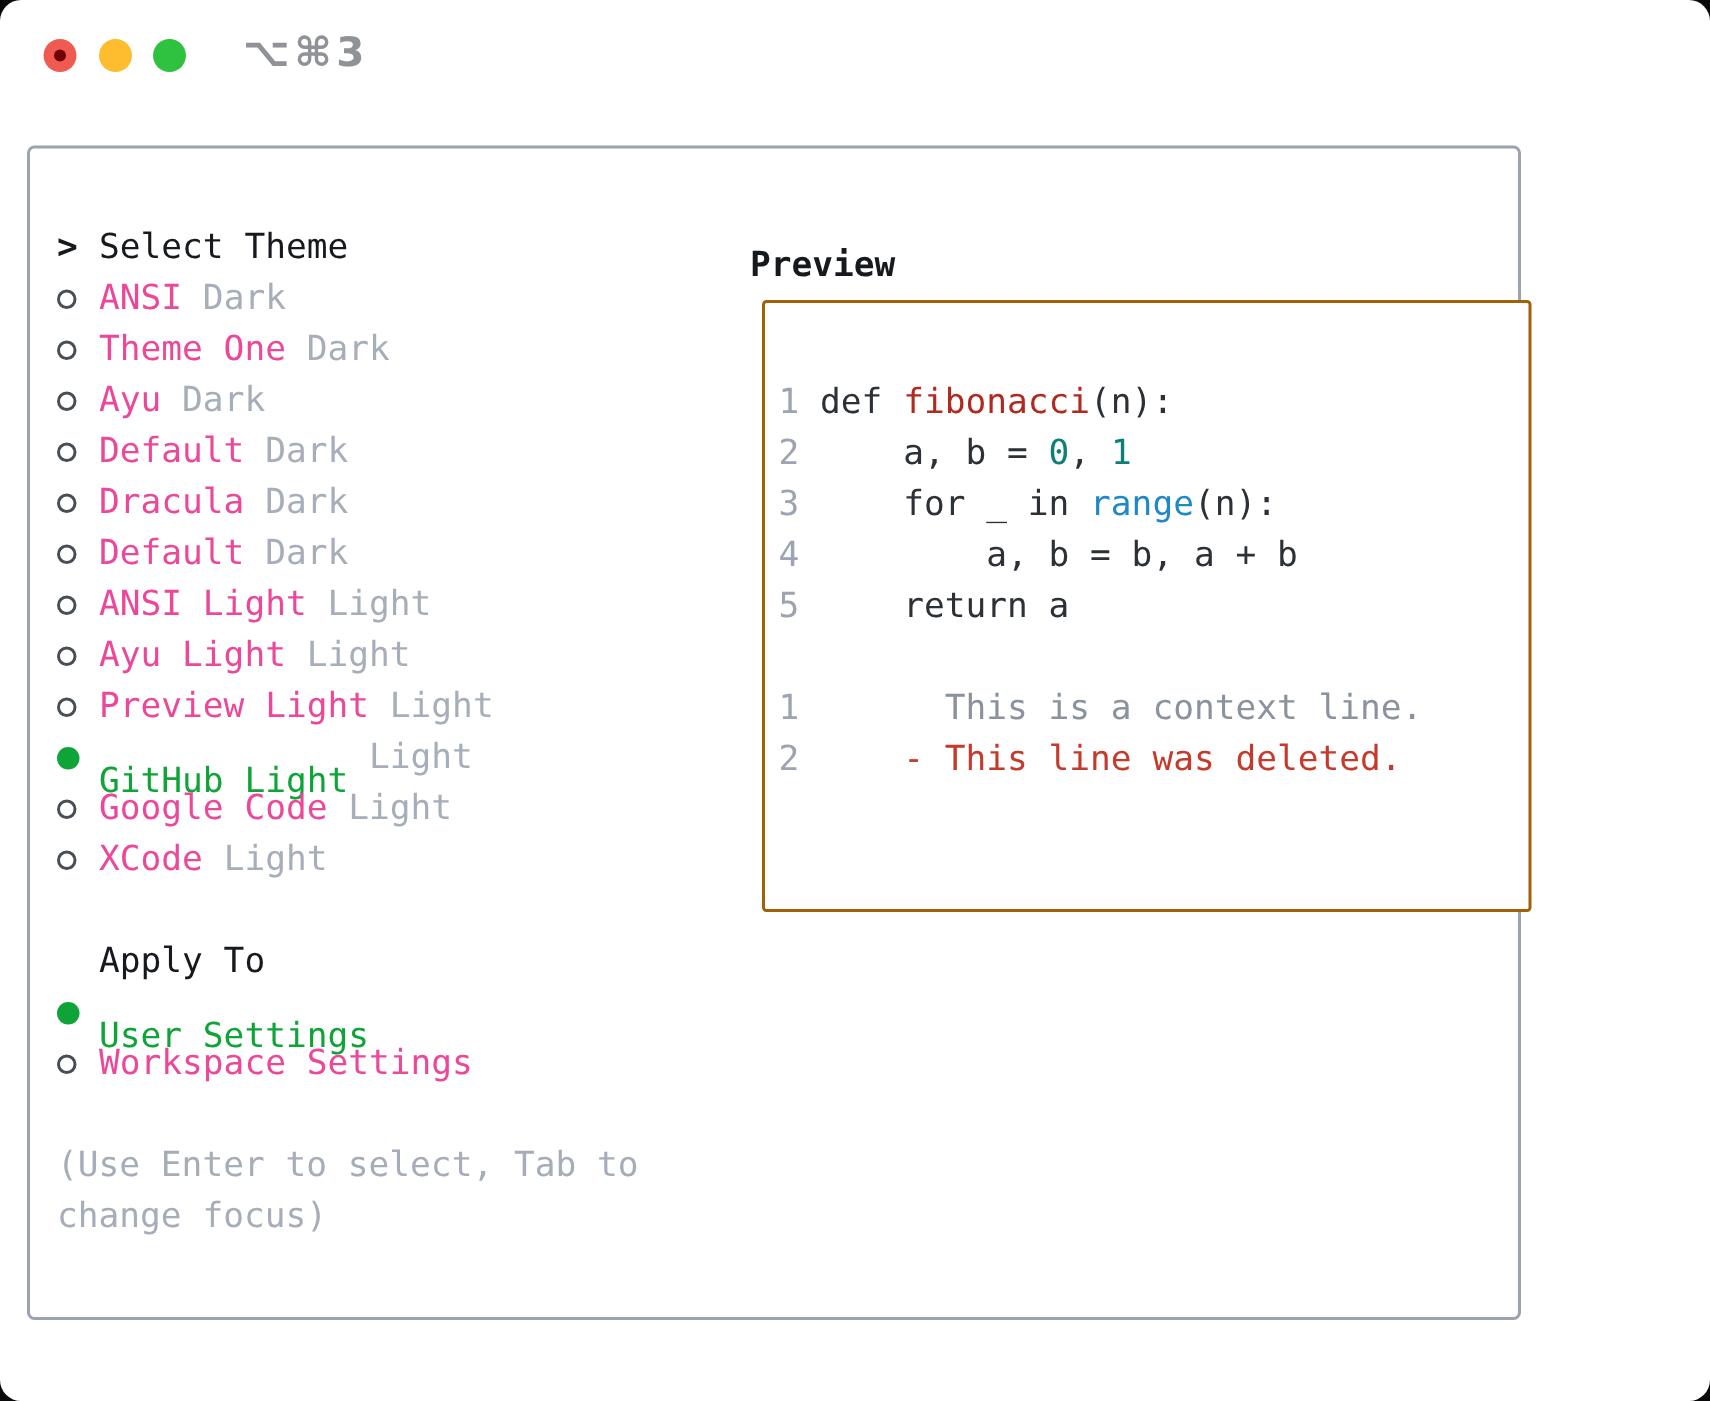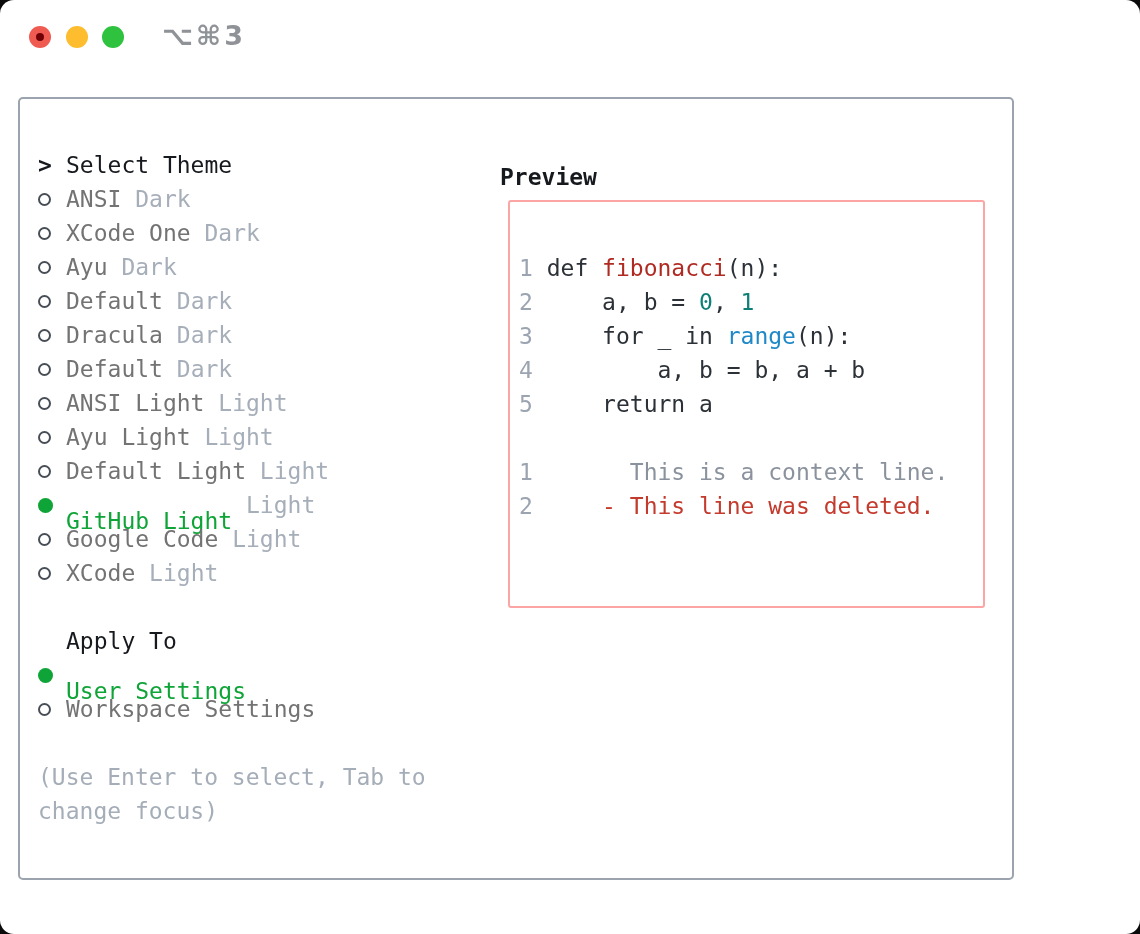--- a/index.html
+++ b/index.html
@@ -27,32 +27,32 @@
     border:2px solid #9aa3ae;border-radius:5px;background:#fff;
   }
   
   .left-col{position:absolute;left:38px;top:148px;width:430px;}
   .row{display:flex;align-items:center;height:34px;white-space:pre;}
   .row .glyph-cell{display:inline-flex;align-items:center;width:28px;flex:0 0 28px;}
   .prompt{font-weight:bold;color:#16191d;}
   .hdr{font-weight:normal;color:#16191d;}
   .radio{width:13px;height:13px;border-radius:50%;border:2px solid #474e56;box-sizing:border-box;}
   .radio.on{width:15px;height:15px;border:none;background:#0fa437;}
-  .t-name{color:#737373;}
+  .t-name{color:#ec4899;}
   .t-variant{color:#a6aeb9;}
   .sel .t-name{color:#0fa437;margin-top:32px;}
   .apply-hdr{color:#16191d;}
   .spacer{height:34px;}
   .indent{display:inline-block;width:28px;}
   .hint{color:#a4adb8;width:420px;white-space:normal;}
   
   .preview-label{position:absolute;left:500px;top:160px;height:34px;font-weight:bold;color:#16191d;}
   .preview-box{
     position:absolute;left:508px;top:200px;width:473px;height:404px;
-    border:2px solid #fca5a5;border-radius:3px;background:#fff;overflow:hidden;
+    border:2px solid #a16207;border-radius:3px;background:#fff;overflow:hidden;padding-left:36px;
   }
   .code{position:absolute;left:9px;top:49px;right:4px;}
   .cline{height:34px;margin:0;white-space:pre;font-family:inherit;font-size:inherit;line-height:34px;}
   .ln{color:#9ba4b0;}
   .fg{color:#2b3137;}
   .func{color:#b02a21;}
   .builtin{color:#1f88c7;}
   .num{color:#0e7f77;}
   .ctx{color:#8a929d;}
   .del{color:#c43a2d;}
@@ -73,28 +73,28 @@
   <div class="main-box"></div>
 
   <div class="left-col">
     <div class="row">
       <span class="glyph-cell"><span class="prompt">&gt;</span></span>
       <span class="hdr">Select Theme</span>
     </div>
 
     <div id="theme-list">
         <div class="row"><span class="glyph-cell"><span class="radio"></span></span><span class="t-name">ANSI</span><span class="t-variant"> Dark</span></div>
-        <div class="row"><span class="glyph-cell"><span class="radio"></span></span><span class="t-name">XCode One</span><span class="t-variant"> Dark</span></div>
+        <div class="row"><span class="glyph-cell"><span class="radio"></span></span><span class="t-name">Theme One</span><span class="t-variant"> Dark</span></div>
         <div class="row"><span class="glyph-cell"><span class="radio"></span></span><span class="t-name">Ayu</span><span class="t-variant"> Dark</span></div>
         <div class="row"><span class="glyph-cell"><span class="radio"></span></span><span class="t-name">Default</span><span class="t-variant"> Dark</span></div>
         <div class="row"><span class="glyph-cell"><span class="radio"></span></span><span class="t-name">Dracula</span><span class="t-variant"> Dark</span></div>
         <div class="row"><span class="glyph-cell"><span class="radio"></span></span><span class="t-name">Default</span><span class="t-variant"> Dark</span></div>
         <div class="row"><span class="glyph-cell"><span class="radio"></span></span><span class="t-name">ANSI Light</span><span class="t-variant"> Light</span></div>
         <div class="row"><span class="glyph-cell"><span class="radio"></span></span><span class="t-name">Ayu Light</span><span class="t-variant"> Light</span></div>
-        <div class="row"><span class="glyph-cell"><span class="radio"></span></span><span class="t-name">Default Light</span><span class="t-variant"> Light</span></div>
+        <div class="row"><span class="glyph-cell"><span class="radio"></span></span><span class="t-name">Preview Light</span><span class="t-variant"> Light</span></div>
         <div class="row sel"><span class="glyph-cell"><span class="radio on"></span></span><span class="t-name">GitHub Light</span><span class="t-variant"> Light</span></div>
         <div class="row"><span class="glyph-cell"><span class="radio"></span></span><span class="t-name">Google Code</span><span class="t-variant"> Light</span></div>
         <div class="row"><span class="glyph-cell"><span class="radio"></span></span><span class="t-name">XCode</span><span class="t-variant"> Light</span></div>
       </div>
 
     <div class="spacer"></div>
 
     <div class="row">
       <span class="indent"></span>
       <span class="apply-hdr">Apply To</span>

